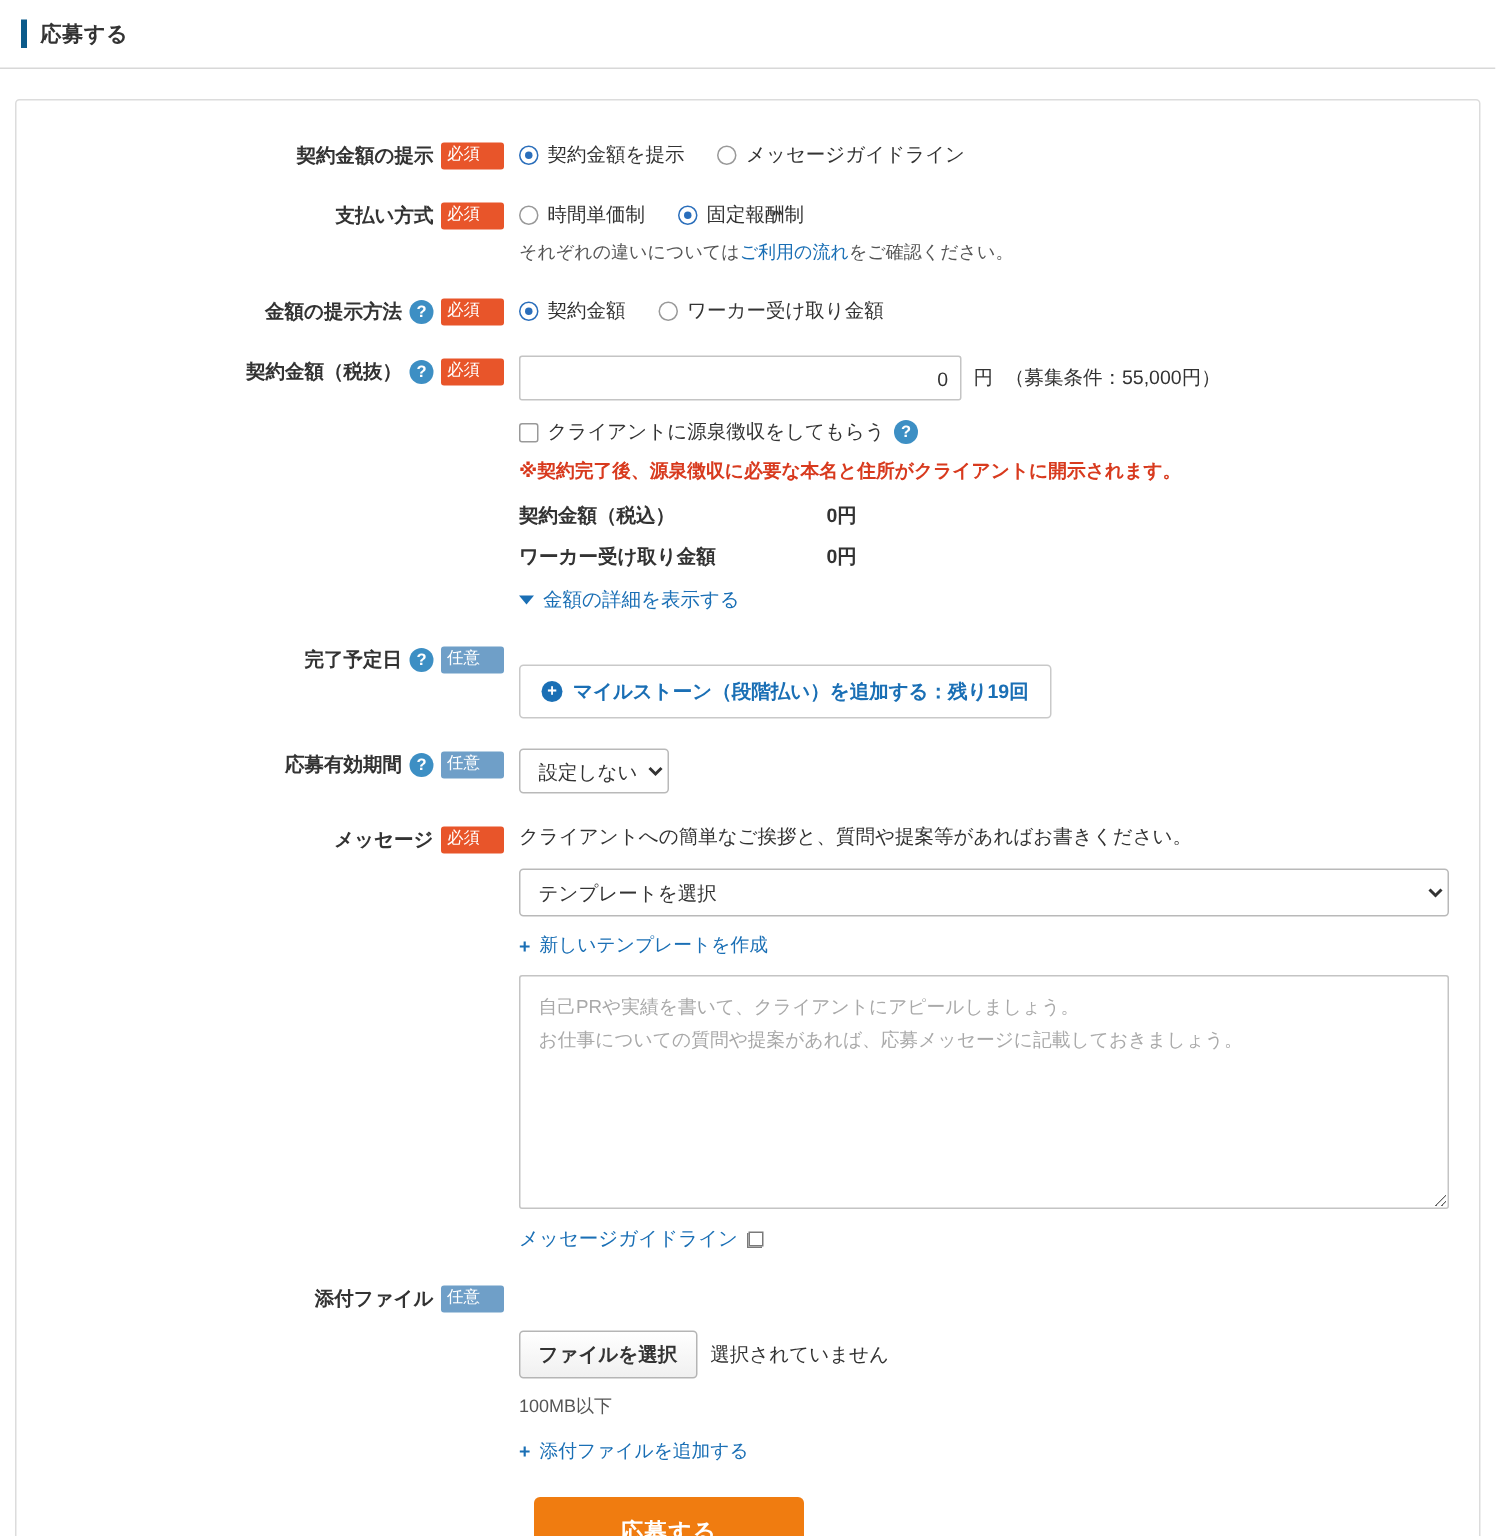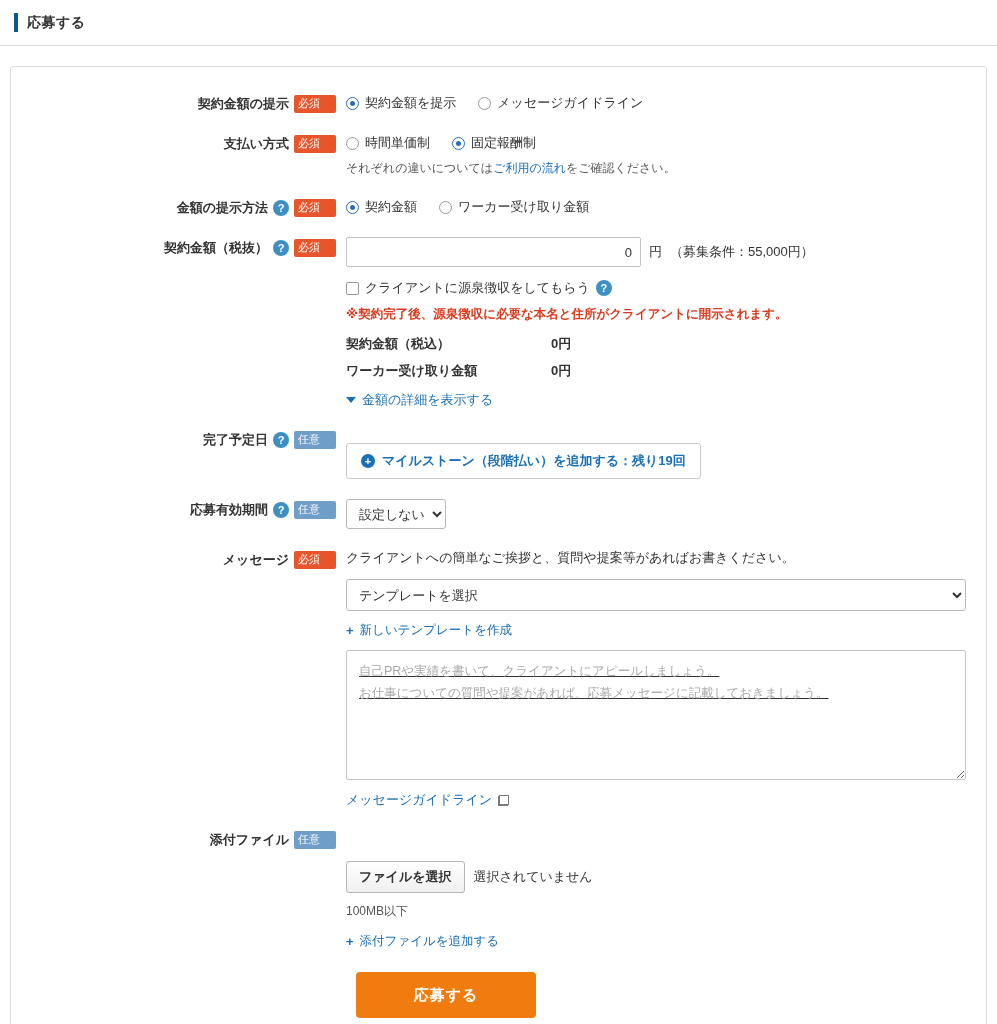--- a/index.html
+++ b/index.html
@@ -290,30 +290,29 @@
     margin-top: 11px;
     cursor: pointer;
   }
   .plus-sign { font-weight: bold; font-size: 13px; }
 
   textarea.message {
     display: block;
     margin-top: 11px;
     width: 100%;
     max-width: 625px;
-    height: 130px;
+    height: 156px;
     border: 1px solid #c4c4c4;
     border-radius: 2px;
     padding: 10px 12px;
     font-size: 12.5px;
     line-height: 1.75;
     color: #333;
     font-family: "Liberation Sans", sans-serif;
     resize: vertical;
-    text-decoration: underline;
   }
   textarea.message::placeholder { color: #a9a9a9; }
 
   .guideline {
     display: inline-flex;
     align-items: center;
     gap: 6px;
     color: #1a6fb5;
     font-size: 13px;
     margin-top: 11px;

